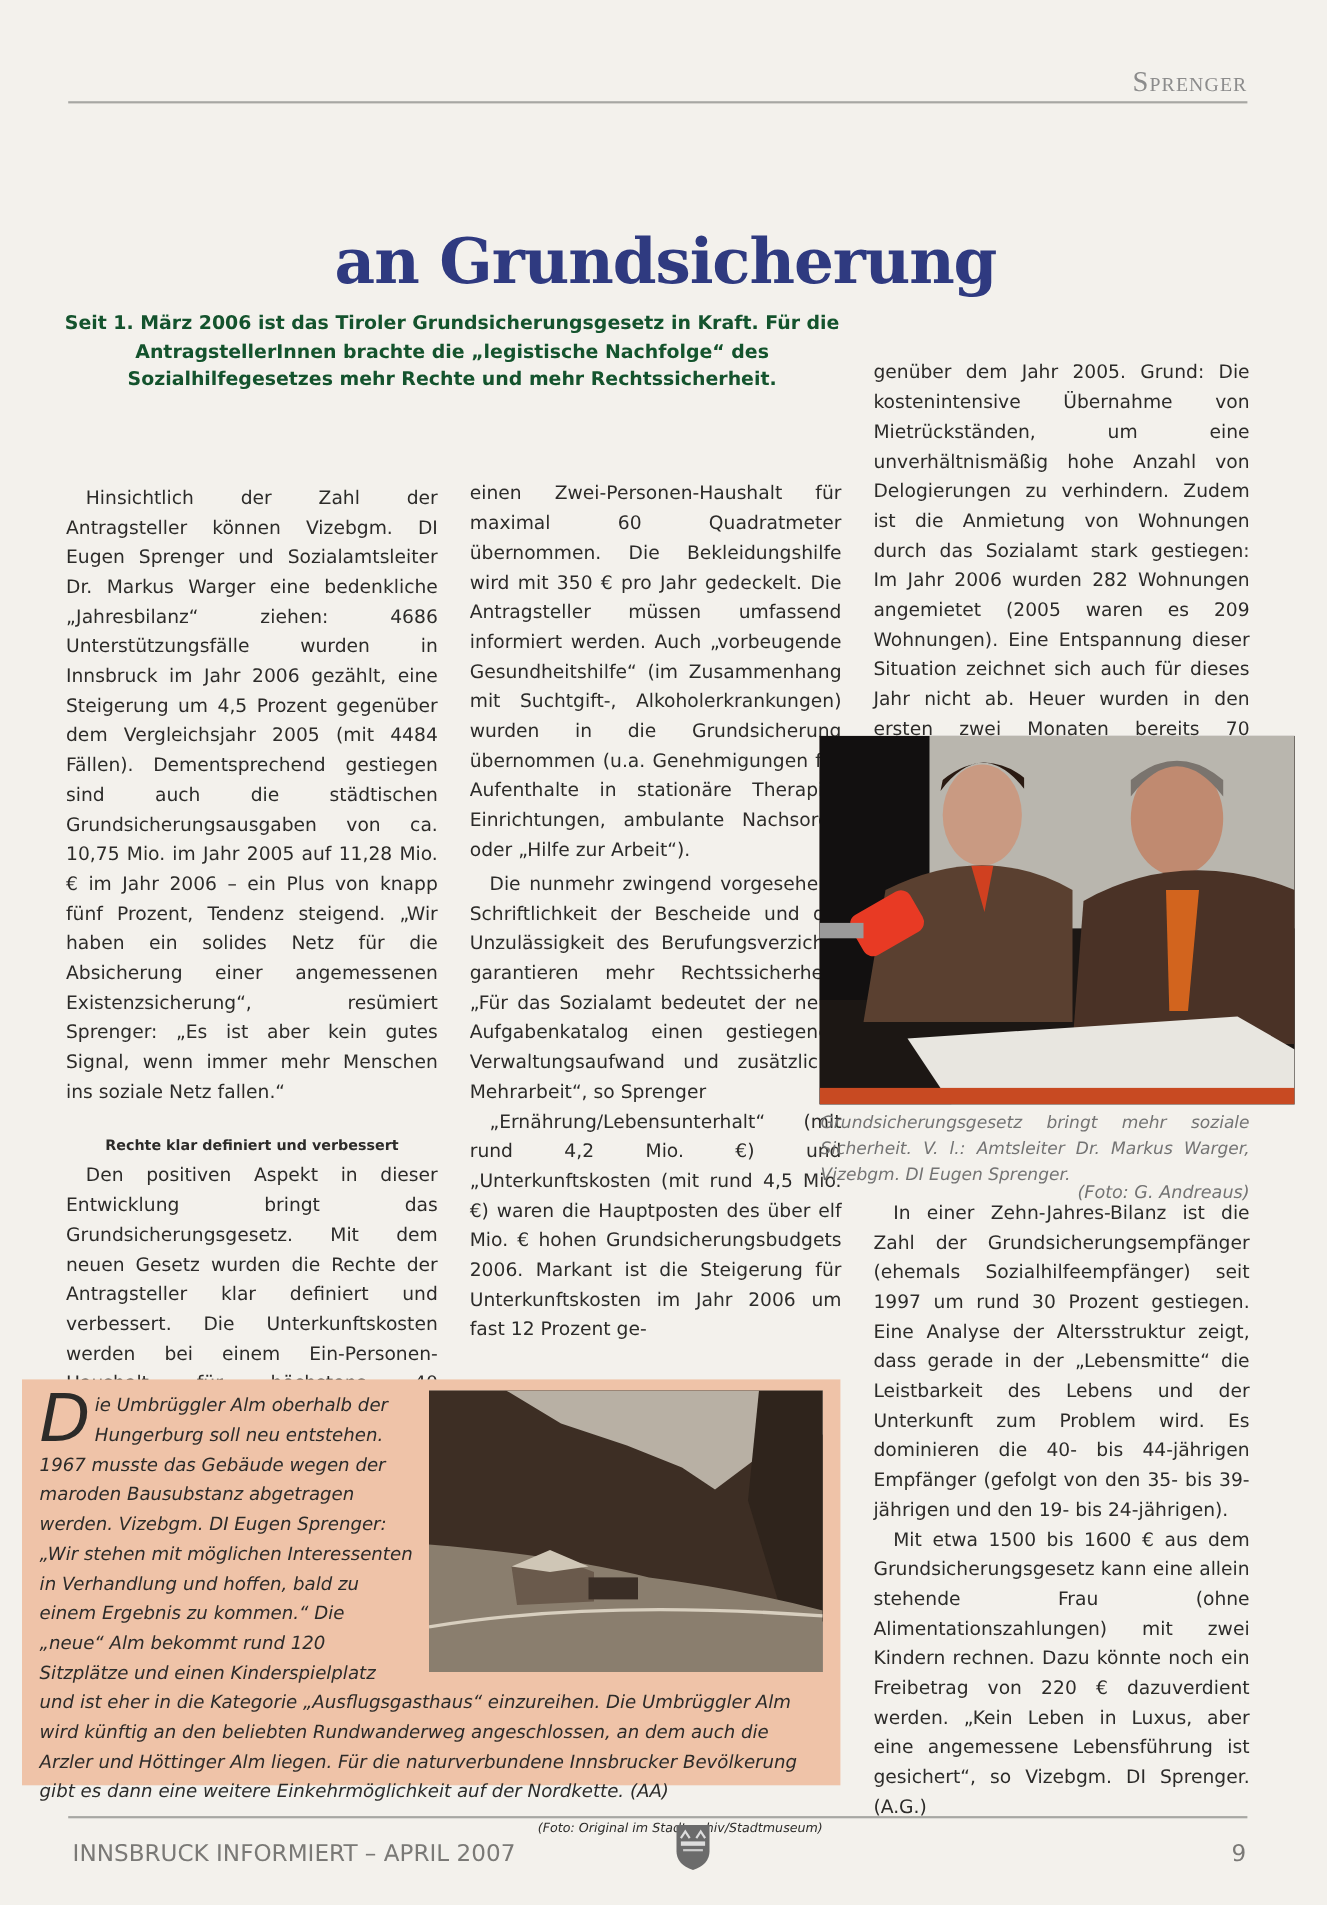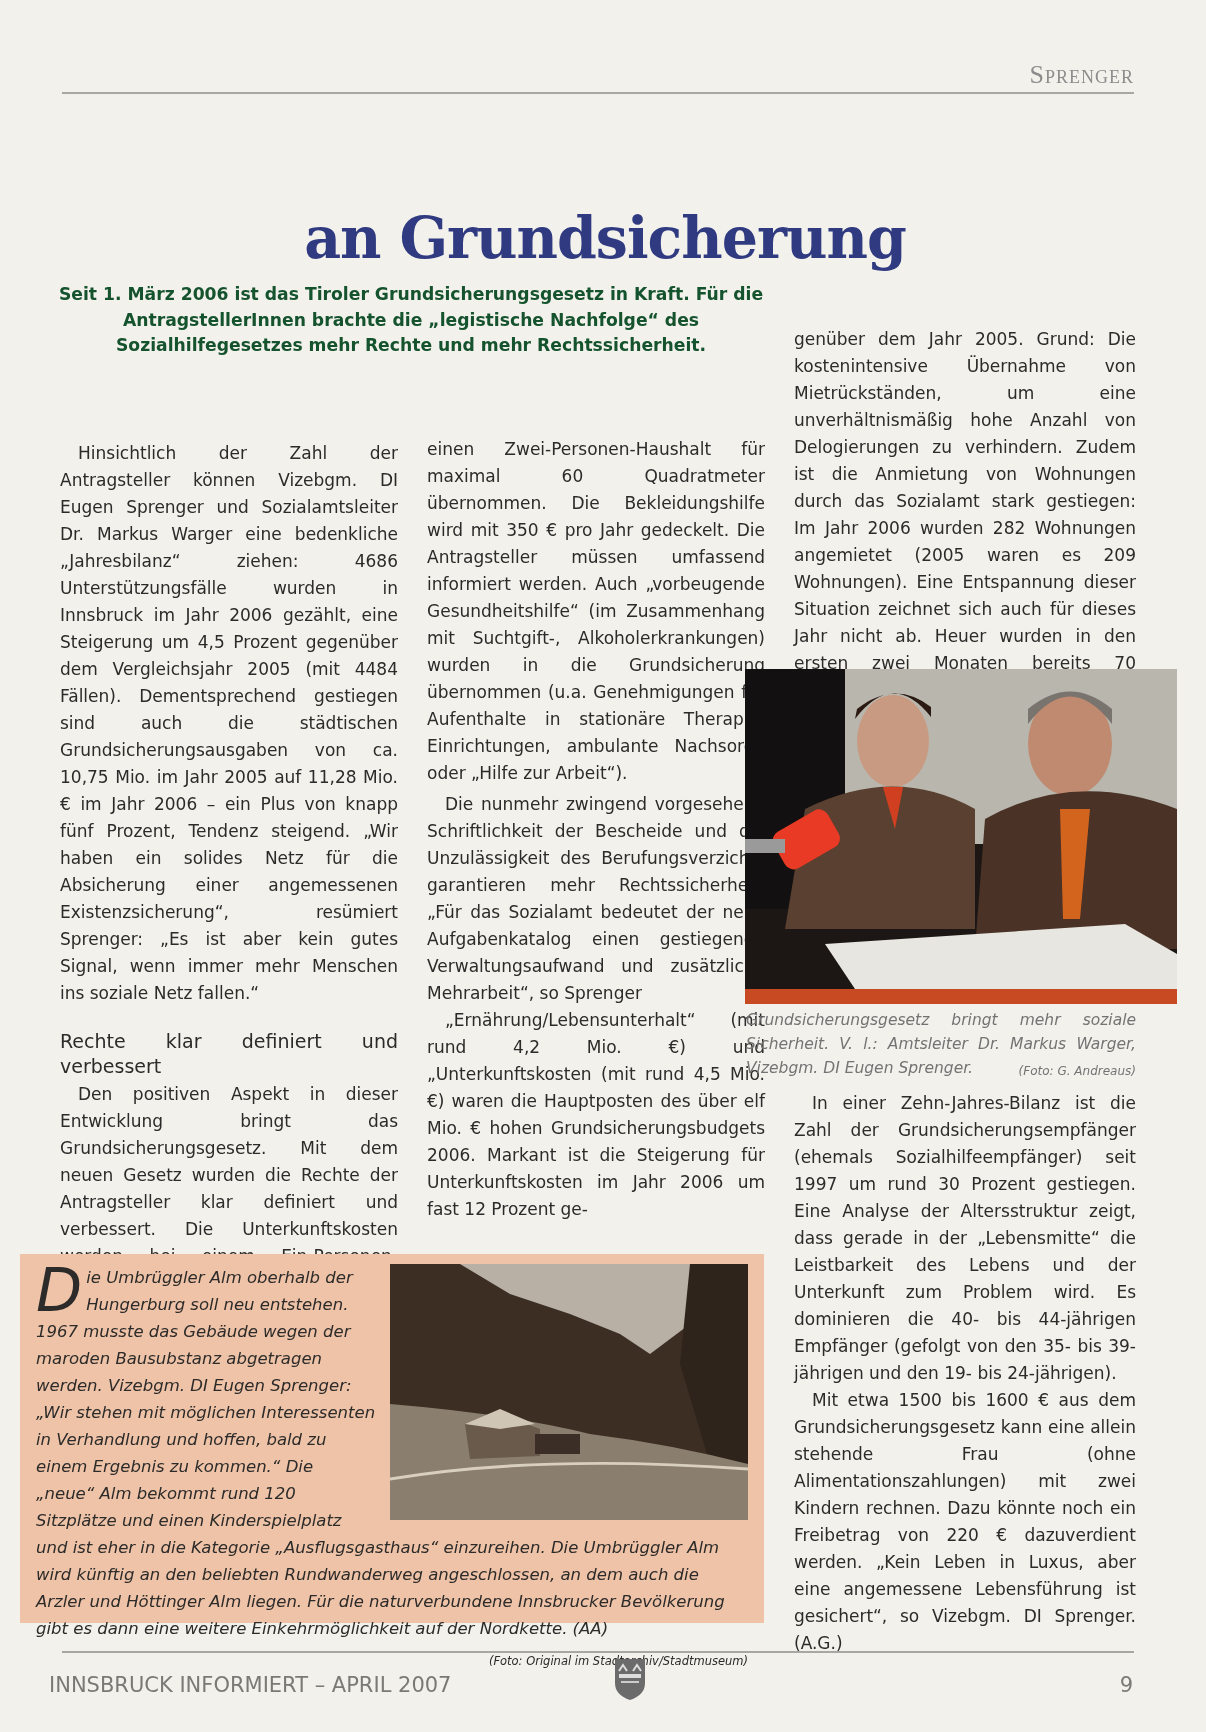--- a/index.html
+++ b/index.html
@@ -39,53 +39,53 @@
     font-size: 17px; line-height: 27px; color: #2c2b29;
     text-align: justify;
   }
   .col p { margin: 0; text-indent: 18px; }
   .col p.noindent { text-indent: 0; margin-top: 44px; }
   .col1 { left: 60px; width: 338px; top: 392px; margin-top: 48px; }
   .col2 { left: 427px; width: 338px; top: 392px; }
   .col3a { left: 794px; width: 342px; top: 282px; }
   .col3b { left: 794px; width: 342px; top: 1090px; }
   .subhead {
-    font-weight: normal; font-size: 19px;
+    text-align: center; font-weight: bold; font-size: 13px;
     line-height: 25px; margin: 22px 0 2px 0;
   }
   .col2 .gap { height: 4px; }
   .photo {
     position: absolute; left: 745px; top: 669px; width: 432px; height: 335px;
     background: #2a2420; overflow: hidden;
   }
   .caption {
     position: absolute; left: 746px; top: 1008px; width: 390px;
     font-style: italic; font-size: 15.5px; line-height: 24px;
     color: #737373; text-align: justify;
   }
-  .caption .credit { font-size: 12px; float: right; margin-top: 3px; }
+  .caption .credit { font-size: 16px; float: right; margin-top: 16px; }
   .box {
     position: absolute; left: 20px; top: 1254px; width: 744px; height: 369px;
     background: #efc3a8;
   }
   .box-text {
     position: absolute; left: 16px; top: 10px; width: 712px;
     font-style: italic; font-size: 16.5px; line-height: 27px; color: #2c2b29;
   }
   .dropcap {
     float: left; font-family: "DejaVu Sans", sans-serif; font-style: italic;
     font-size: 60px; line-height: 48px; margin: 2px 4px 0 0; color: #2c2b29;
   }
   .box-text .credit { font-size: 11.5px; float: right; margin-top: 6px; }
   .box-photo {
     float: right; width: 358px; height: 256px; margin: 0 0 6px 14px;
     background: #5e5248; position: relative; overflow: hidden;
   }
   .footer-left {
-    position: absolute; left: 49px; top: 1673px;
+    position: absolute; left: 66px; top: 1673px;
     font-size: 21px; color: #7a7976;
   }
   .footer-page {
     position: absolute; right: 73px; top: 1673px;
     font-size: 21px; color: #7a7976;
   }
   .crest { position: absolute; left: 613px; top: 1657px; width: 34px; height: 44px; }
 </style>
 </head>
 <body>

